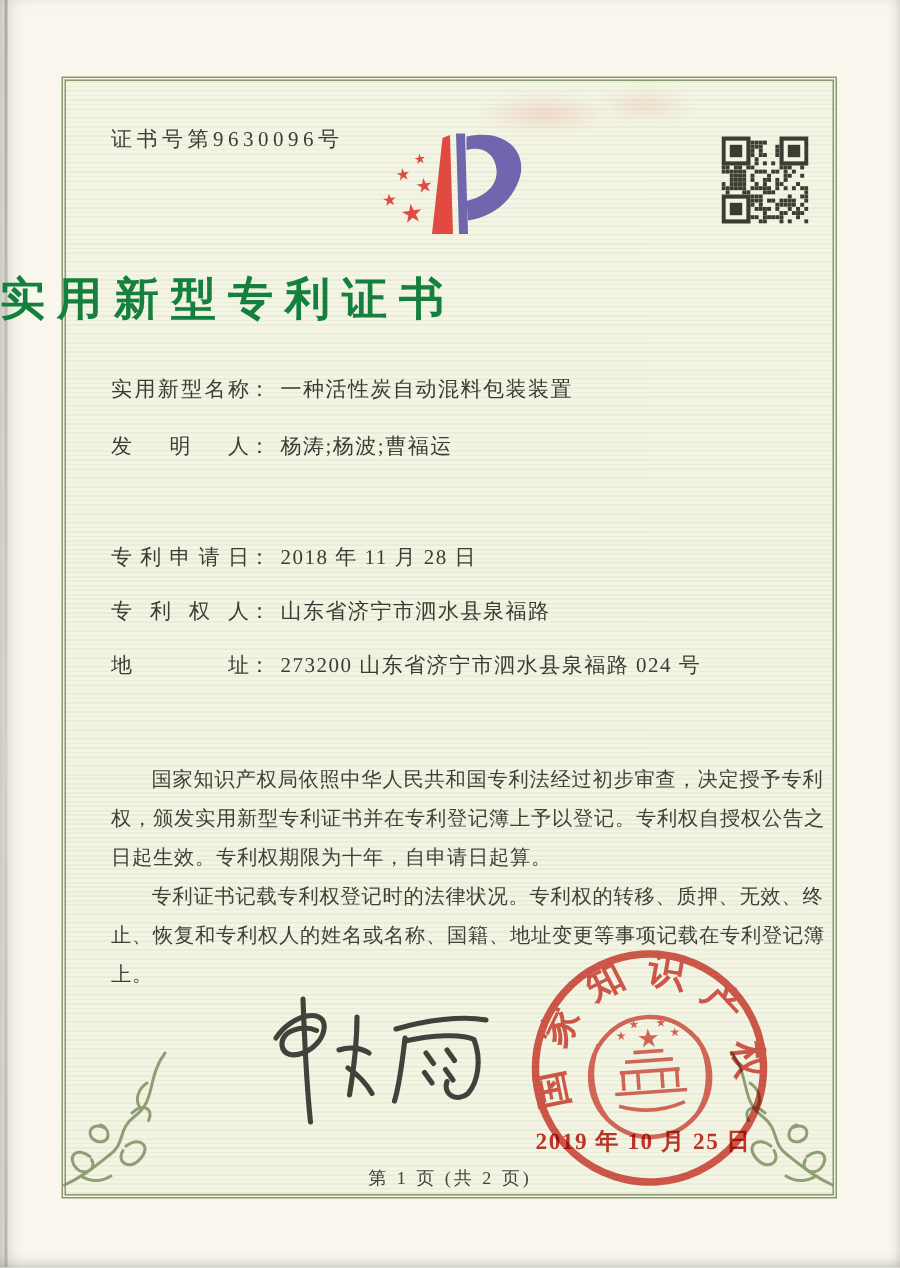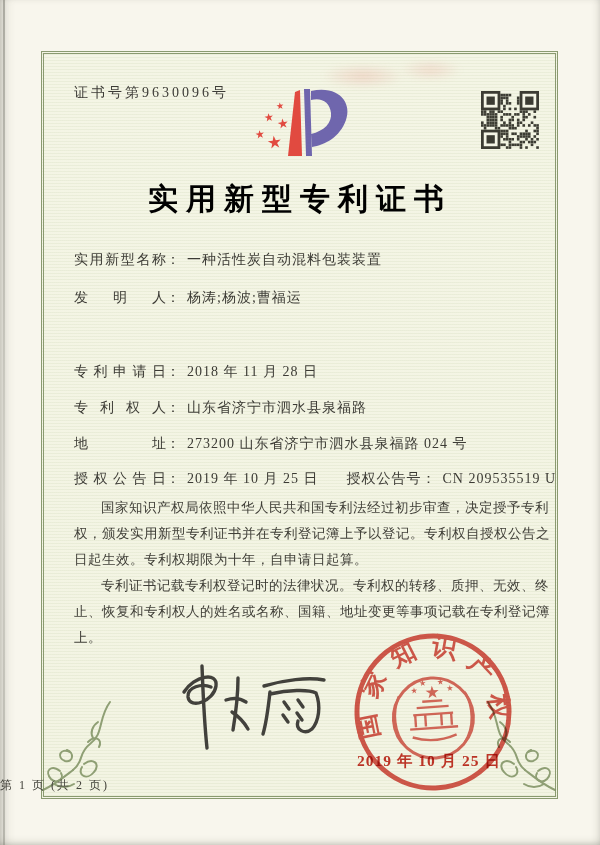--- a/index.html
+++ b/index.html
@@ -16,36 +16,36 @@
     position:absolute; left:41px; top:51px; width:517px; height:748px;
     border:3px double #8a9a70;
     background:
       repeating-linear-gradient(0deg, rgba(150,170,110,.10) 0 1px, rgba(0,0,0,0) 1px 3px),
       linear-gradient(#f4f5e5,#f3f4e3);
   }
   .cert-no { position:absolute; left:74px; top:84px; font-size:14px; letter-spacing:3px; color:#3c3b36;text-align:center; }
   .logo { position:absolute; left:250px; top:76px; width:115px; height:94px; }
   .logo .star { position:absolute; color:#e14a40; line-height:1; transform:rotate(-8deg); }
   .qr { position:absolute; left:481px; top:88px; width:58px; height:64px; }
-  .title { position:absolute; left:0; top:179px; width:600px; text-align:center;
-    font-size:30px; font-weight:bold; letter-spacing:8px; color:#000000; }
+  .title { position:absolute; left:0; top:179px; width:600px; 
+    font-size:30px; font-weight:bold; letter-spacing:8px; color:#15803d; }
   .row { position:absolute; left:74px; width:478px; font-size:14px; color:#3c3b35; white-space:nowrap; }
   .flabel { display:inline-block; width:92px; text-align:justify; text-align-last:justify; vertical-align:bottom; }
   .fvalue { margin-left:7px; letter-spacing:1px; }
   .row .pair2 { margin-left:28px; }
   .pair2 .flabel2 { letter-spacing:1px; }
-  .paras { position:absolute; left:74px; top:495px; width:476px; font-size:13.5px;
+  .paras { position:absolute; left:74px; top:507px; width:476px; font-size:13.5px;
     line-height:26px; color:#403f38; letter-spacing:.5px; }
   .paras p { text-indent:2em; }
   .director { position:absolute; left:110px; top:683px; font-family:"Liberation Sans","DejaVu Sans",sans-serif;
     font-size:15px; line-height:31px; color:#2f2f2b; letter-spacing:2px; }
   .sig { position:absolute; left:166px; top:656px; width:168px; height:98px; }
   .seal { position:absolute; left:351px; top:630px; width:164px; height:164px; opacity:.82; transform:rotate(-4deg); mix-blend-mode:multiply; }
   .seal-date { position:absolute; left:357px; top:751px; font-size:15.5px; font-weight:bold; color:#c8372b; letter-spacing:1px; mix-blend-mode:multiply; }
-  .pageno { position:absolute; left:0; top:777px; width:600px; font-size:12px; color:#44433c; letter-spacing:2px; }
+  .pageno { position:absolute; left:0; top:777px; width:600px; text-align:center; font-size:12px; color:#44433c; letter-spacing:2px; }
   .backnote { position:absolute; left:0; top:804px; width:600px; text-align:center; font-size:12.5px; font-style:italic; color:#4a4942; letter-spacing:3px; }
   .flourish { position:absolute; width:72px; height:98px; }
   .flourish.bl { left:40px; top:700px; }
   .flourish.br { left:486px; top:700px; transform:scaleX(-1); }
   .smudge { position:absolute; left:318px; top:56px; width:150px; height:40px; filter:blur(3px);
     background:radial-gradient(ellipse 40% 45% at 30% 50%, rgba(225,90,80,.18), rgba(0,0,0,0) 70%),
                radial-gradient(ellipse 30% 40% at 75% 35%, rgba(225,90,80,.15), rgba(0,0,0,0) 70%); }
 </style>
 </head>
 <body>
@@ -261,23 +261,20 @@
   </div>
   <div class="row" style="top:363px">
     <span class="flabel">专利申请日</span><span>：</span><span class="fvalue">2018 年 11 月 28 日</span>
   </div>
   <div class="row" style="top:399px">
     <span class="flabel">专利权人</span><span>：</span><span class="fvalue">山东省济宁市泗水县泉福路</span>
   </div>
   <div class="row" style="top:435px">
     <span class="flabel">地址</span><span>：</span><span class="fvalue">273200 山东省济宁市泗水县泉福路 024 号</span>
   </div>
-  <div class="row" style="top:470px">
-    <span class="flabel">授权公告日</span><span>：</span><span class="fvalue">2019 年 10 月 25 日</span><span class="pair2"><span class="flabel2">授权公告号</span><span>：</span><span class="fvalue">CN 209535519 U</span></span>
-  </div>
 
   <div class="paras">
     <p>国家知识产权局依照中华人民共和国专利法经过初步审查，决定授予专利权，颁发实用新型专利证书并在专利登记簿上予以登记。专利权自授权公告之日起生效。专利权期限为十年，自申请日起算。</p>
     <p>专利证书记载专利权登记时的法律状况。专利权的转移、质押、无效、终止、恢复和专利权人的姓名或名称、国籍、地址变更等事项记载在专利登记簿上。</p>
   </div>
 
 
   <svg class="sig" viewBox="0 0 168 98">
     <g fill="none" stroke="#33322e" stroke-width="3.4" stroke-linecap="round" opacity=".92">
       <path d="M18 36 C28 20 52 15 50 30 C48 45 24 54 22 41 C21 31 36 27 45 31"></path>

